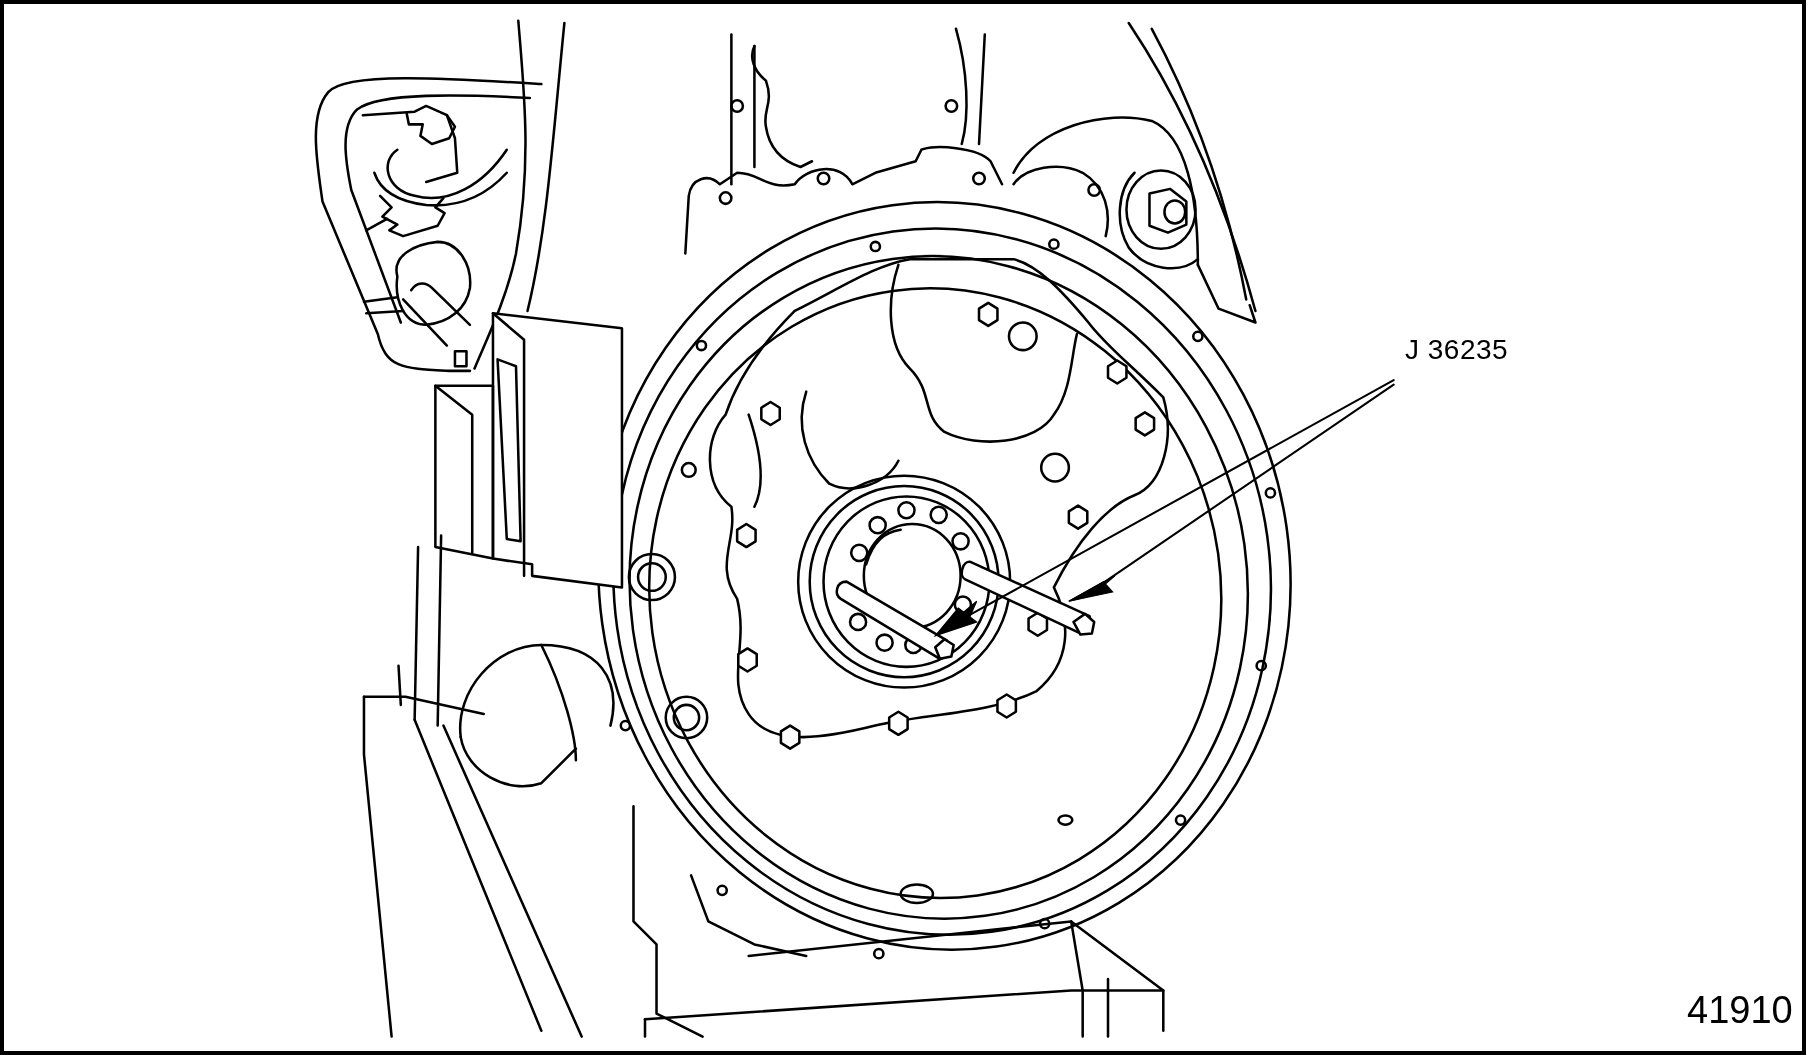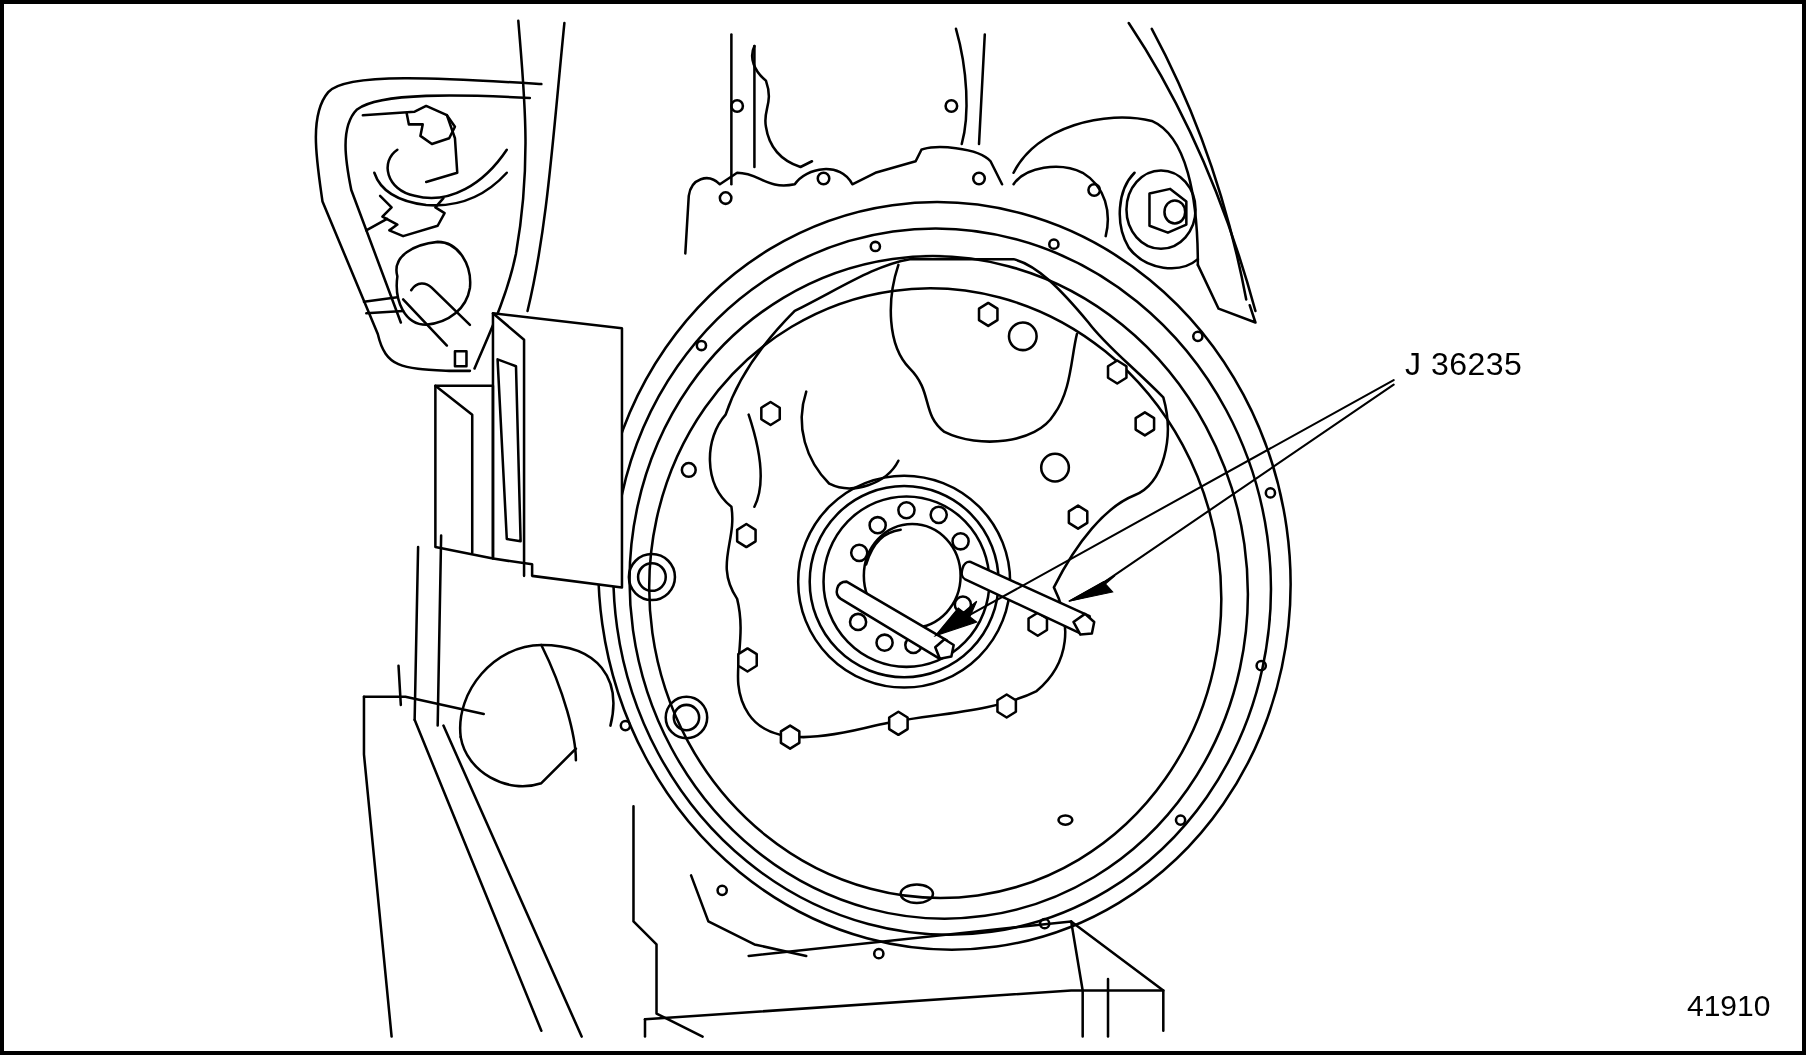--- a/index.html
+++ b/index.html
@@ -18,22 +18,22 @@
     svg.drawing .ln { fill: none; stroke: #000; stroke-width: 2.2; stroke-linejoin: round; stroke-linecap: round; }
     svg.drawing .ln-thin { fill: none; stroke: #000; stroke-width: 1.8; stroke-linejoin: round; stroke-linecap: round; }
     svg.drawing .wf { fill: #fff; stroke: #000; stroke-width: 2.2; stroke-linejoin: round; }
     svg.drawing .blk { fill: #000; stroke: #000; stroke-width: 1; }
     .callout {
       position: absolute;
       font-family: "Liberation Sans", sans-serif;
       color: #000;
       white-space: nowrap;
     }
-    .tool-label { left: 1405px; top: 346px; font-size: 32px; letter-spacing: 0.5px; }
-    .fig-number { left: 1687px; top: 989px; font-size: 30px; }
+    .tool-label { left: 1405px; top: 334px; font-size: 28px; letter-spacing: 0.5px; }
+    .fig-number { left: 1687px; top: 989px; font-size: 38px; }
   </style>
 </head>
 <body>
 
 <div class="frame"></div>
 
 <svg class="drawing" viewBox="0 0 1568 916" preserveAspectRatio="none" xmlns="http://www.w3.org/2000/svg">
 
   <g>
     <path class="ln" d="M470 73 C390 68 300 62 285 80 C268 100 275 140 280 175 L328 290 C335 320 350 320 390 322 L408 322"></path>

